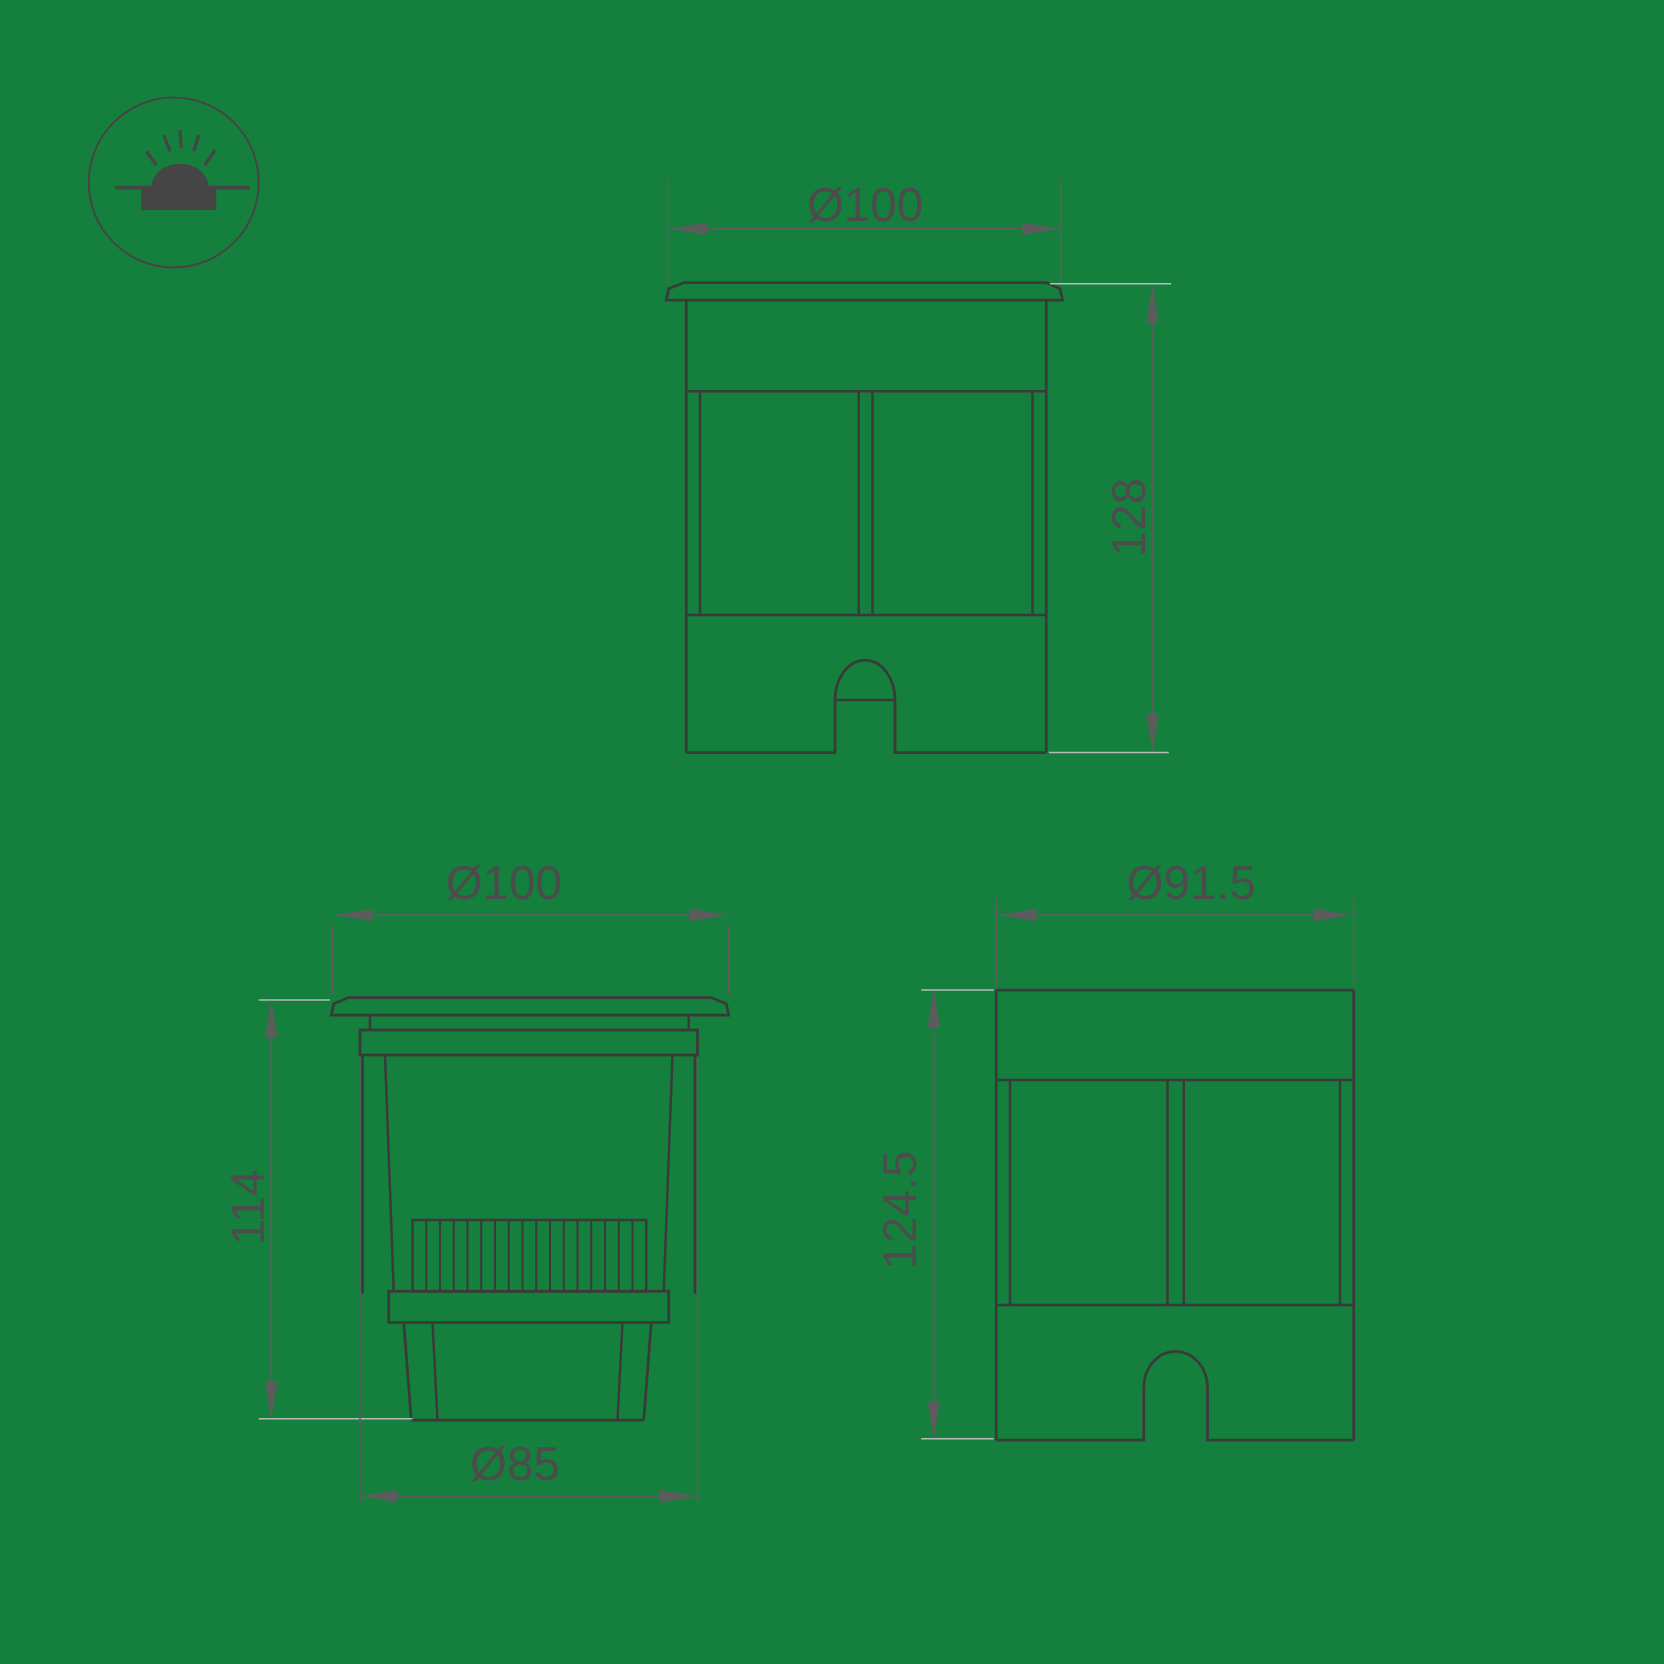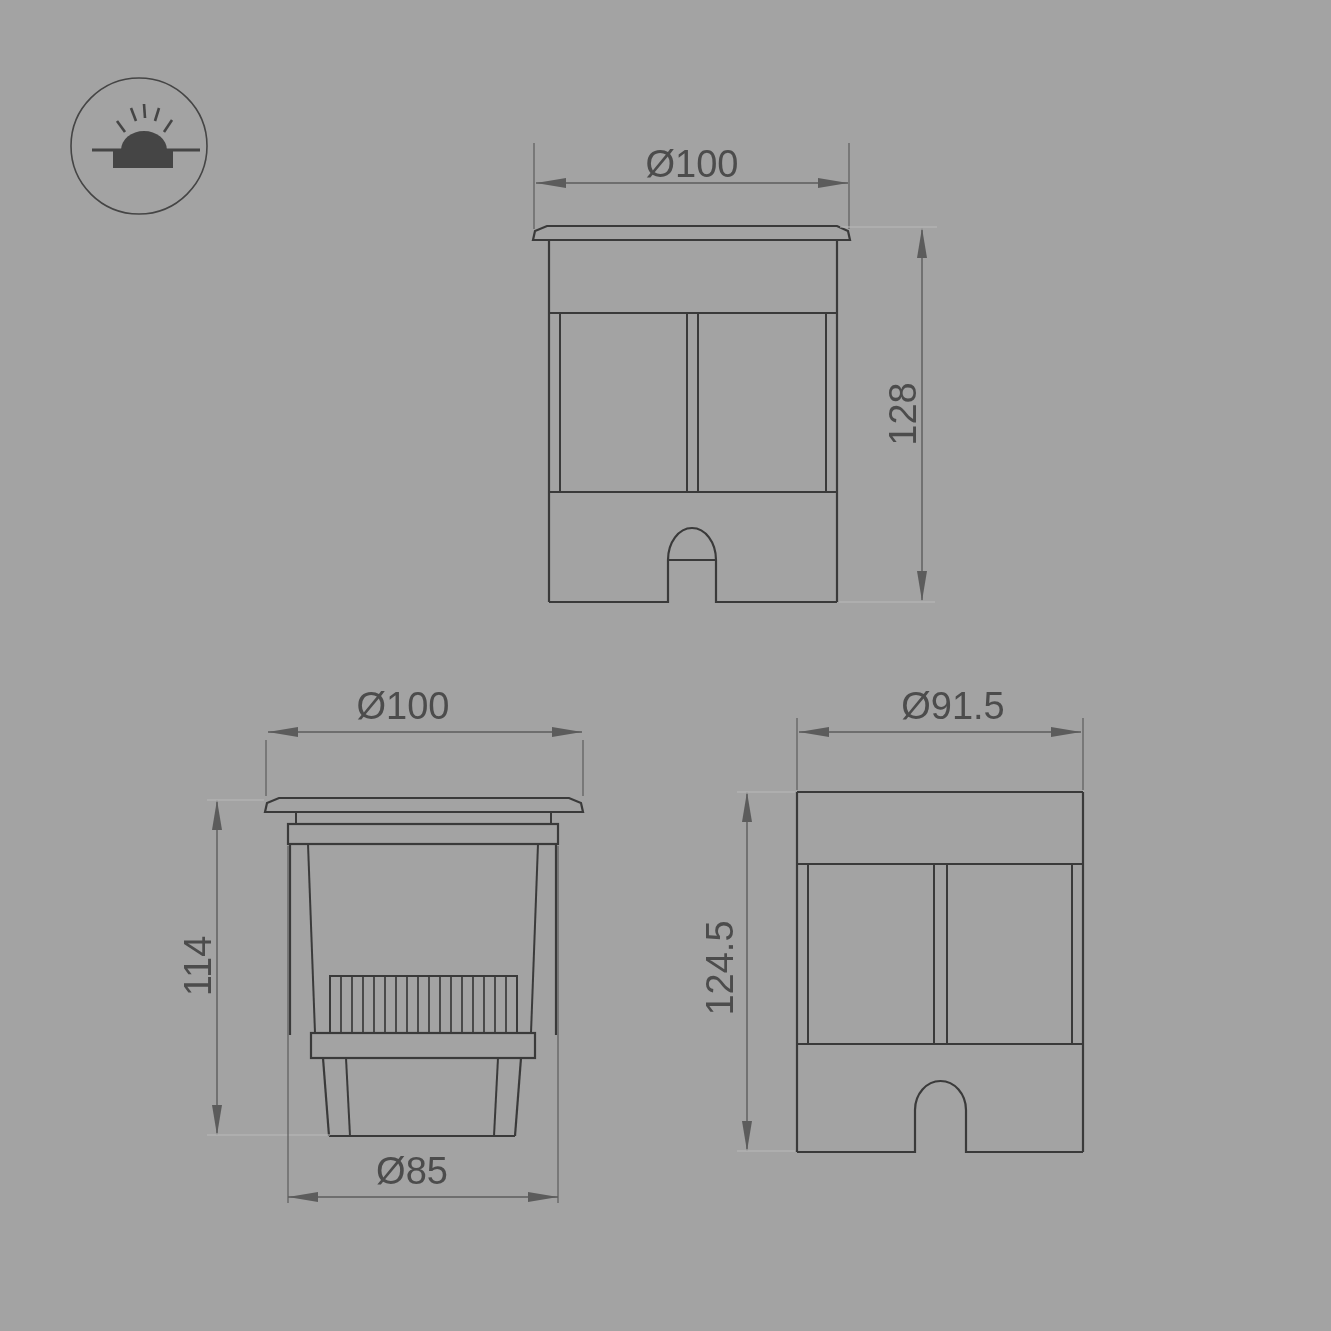--- a/index.html
+++ b/index.html
@@ -1,16 +1,16 @@
 <!DOCTYPE html>
 <html style="--line: #3a3a3a; --dim: #5c5c5c; --leader: #b9b9b9; --text: #4c4c4c; --icon: #454545; --background: #ffffff;"><head>
 <meta charset="utf-8">
 <style>
   html,body{margin:0;padding:0;background:#ffffff;}
-  .stage{position:relative;width:1331px;height:1331px;background:#a3a3a3;overflow:hidden;}
+  .stage{position:relative;width:1331px;height:1331px;background:#15803d;overflow:hidden;}
   svg text{font-family:"Liberation Sans","DejaVu Sans",sans-serif;font-size:38px;fill:var(--text,#4c4c4c);}
   .ln{stroke:var(--line,#3a3a3a);stroke-width:2.2;fill:none;stroke-linecap:butt;}
   .ln2{stroke:var(--line,#3a3a3a);stroke-width:2;fill:none;}
   .fin{stroke:var(--line,#3a3a3a);stroke-width:1.7;fill:none;}
   .dim{stroke:var(--dim,#5c5c5c);stroke-width:1.4;fill:none;}
   .ext{stroke:var(--dim,#6a6a6a);stroke-width:1.2;fill:none;}
   .leader{stroke:var(--leader,#b9b9b9);stroke-width:1.2;fill:none;}
   .arw{fill:var(--dim,#4a4a4a);stroke:none;}
   .icon-st{stroke:var(--icon,#454545);fill:none;}
   .icon-fill{fill:var(--icon,#3d3d3d);stroke:none;}

